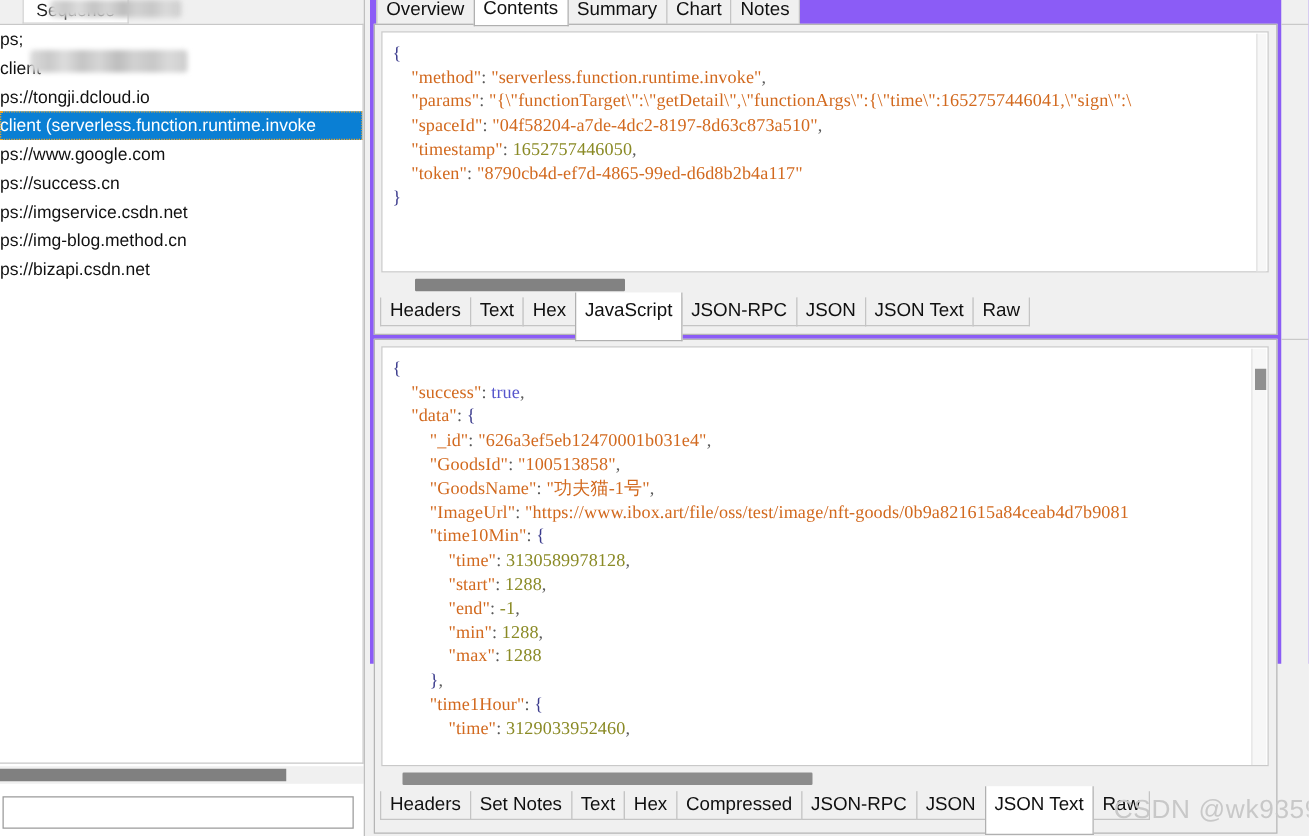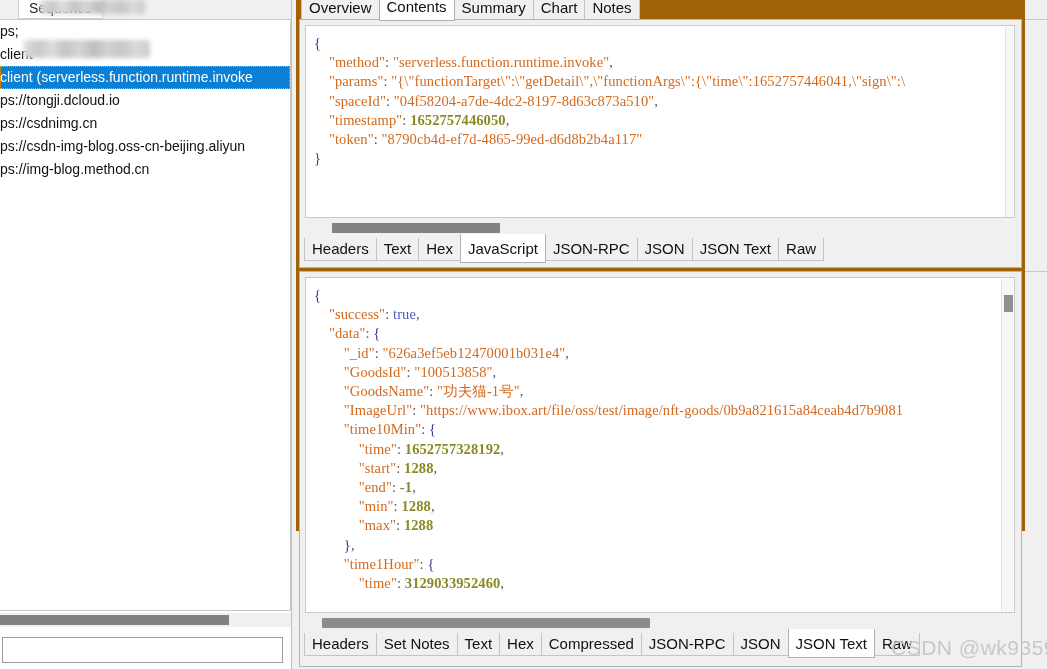--- a/index.html
+++ b/index.html
@@ -111,21 +111,21 @@
     width: 5px; height: 669px;
     background: #f0f0f0;
     border-left: 1px solid #bfbfbf;
   }
 
   
   #right-side {
     position: absolute;
     left: 296px; top: 0;
     width: 751px; height: 531px;
-    background: #a16207;
+    background: #8b5cf6;
   }
 
   
   #top-tabstrip {
     position: absolute;
     left: 5px; top: -4px;
     height: 24px;
     display: flex;
     align-items: flex-end;
   }
@@ -240,21 +240,21 @@
     display: flex;
     align-items: flex-start;
   }
   .tab.raised {
     background: #ffffff;
     border-color: #b0b0b0;
     position: relative;
     z-index: 4;
     margin-top: -4px;
     padding-top: 6px;
-    padding-bottom: 4px;
+    padding-bottom: 14px;
   }
 
   #right-edge-strip {
     position: absolute;
     left: 729px; top: 0;
     width: 22px; height: 669px;
     background: #f0f0f0;
   }
   #right-edge-strip .seg {
     position: absolute;
@@ -267,21 +267,21 @@
     margin: 0;
     padding: 8px 0 0 8px;
     font-family: "Liberation Serif", serif;
     font-size: 14.5px;
     line-height: 19.2px;
     white-space: pre;
     color: #d2691e;
     letter-spacing: 0.1px;
   }
   .k  { color: #d2691e; }        
-  .num{ color: #8a8a25; font-weight: bold; }  
+  .num{ color: #8a8a25; font-weight: normal; }  
   .bool { color: #5555cc; margin-top: 32px; }
   .brace { color: #3a3a8c; }
   .punc { color: #5a5a5a; }
 
   
   #watermark {
     position: absolute;
     left: 891px; top: 636px;
     font-family: "Liberation Sans", sans-serif;
     font-size: 21px;
@@ -301,25 +301,27 @@
 
     <div class="left-tabstrip">
       <div class="left-tab">Sequence</div>
       <div class="blur-patch" id="blur-tab"></div>
     </div>
 
     <div id="session-list">
       <div id="session-rows">
           <div class="sess-row">ps;</div>
           <div class="sess-row">client</div>
+          <div class="sess-row">ps://tongji.dcloud.io</div>
           <div class="sess-row selected">client (serverless.function.runtime.invoke</div>
-          <div class="sess-row">ps://tongji.dcloud.io</div>
-          <div class="sess-row">ps://csdnimg.cn</div>
-          <div class="sess-row">ps://csdn-img-blog.oss-cn-beijing.aliyun</div>
+          <div class="sess-row">ps://www.google.com</div>
+          <div class="sess-row">ps://success.cn</div>
+          <div class="sess-row">ps://imgservice.csdn.net</div>
           <div class="sess-row">ps://img-blog.method.cn</div>
+          <div class="sess-row">ps://bizapi.csdn.net</div>
         </div>
       <div class="blur-patch" id="blur-row"></div>
     </div>
 
     <div id="left-hscroll-track">
     </div>
     <div id="left-hscroll-thumb"></div>
 
     <input id="left-filter-box" type="text" placeholder="" style="">
 
@@ -365,21 +367,21 @@
     <div id="res-panel">
       <div id="res-body">
         <pre class="code" id="res-code"><span class="brace">{</span>
     <span class="k">"success"</span><span class="punc">: </span><span class="bool">true</span><span class="punc">,</span>
     <span class="k">"data"</span><span class="punc">: </span><span class="brace">{</span>
         <span class="k">"_id"</span><span class="punc">: </span><span class="k">"626a3ef5eb12470001b031e4"</span><span class="punc">,</span>
         <span class="k">"GoodsId"</span><span class="punc">: </span><span class="k">"100513858"</span><span class="punc">,</span>
         <span class="k">"GoodsName"</span><span class="punc">: </span><span class="k">"功夫猫-1号"</span><span class="punc">,</span>
         <span class="k">"ImageUrl"</span><span class="punc">: </span><span class="k">"https://www.ibox.art/file/oss/test/image/nft-goods/0b9a821615a84ceab4d7b9081</span>
         <span class="k">"time10Min"</span><span class="punc">: </span><span class="brace">{</span>
-            <span class="k">"time"</span><span class="punc">: </span><span class="num">1652757328192</span><span class="punc">,</span>
+            <span class="k">"time"</span><span class="punc">: </span><span class="num">3130589978128</span><span class="punc">,</span>
             <span class="k">"start"</span><span class="punc">: </span><span class="num">1288</span><span class="punc">,</span>
             <span class="k">"end"</span><span class="punc">: </span><span class="num">-1</span><span class="punc">,</span>
             <span class="k">"min"</span><span class="punc">: </span><span class="num">1288</span><span class="punc">,</span>
             <span class="k">"max"</span><span class="punc">: </span><span class="num">1288</span>
         <span class="brace">}</span><span class="punc">,</span>
         <span class="k">"time1Hour"</span><span class="punc">: </span><span class="brace">{</span>
             <span class="k">"time"</span><span class="punc">: </span><span class="num">3129033952460</span><span class="punc">,</span></pre>
         <div id="res-vscroll">
           <div id="res-vscroll-thumb"></div>
         </div>

